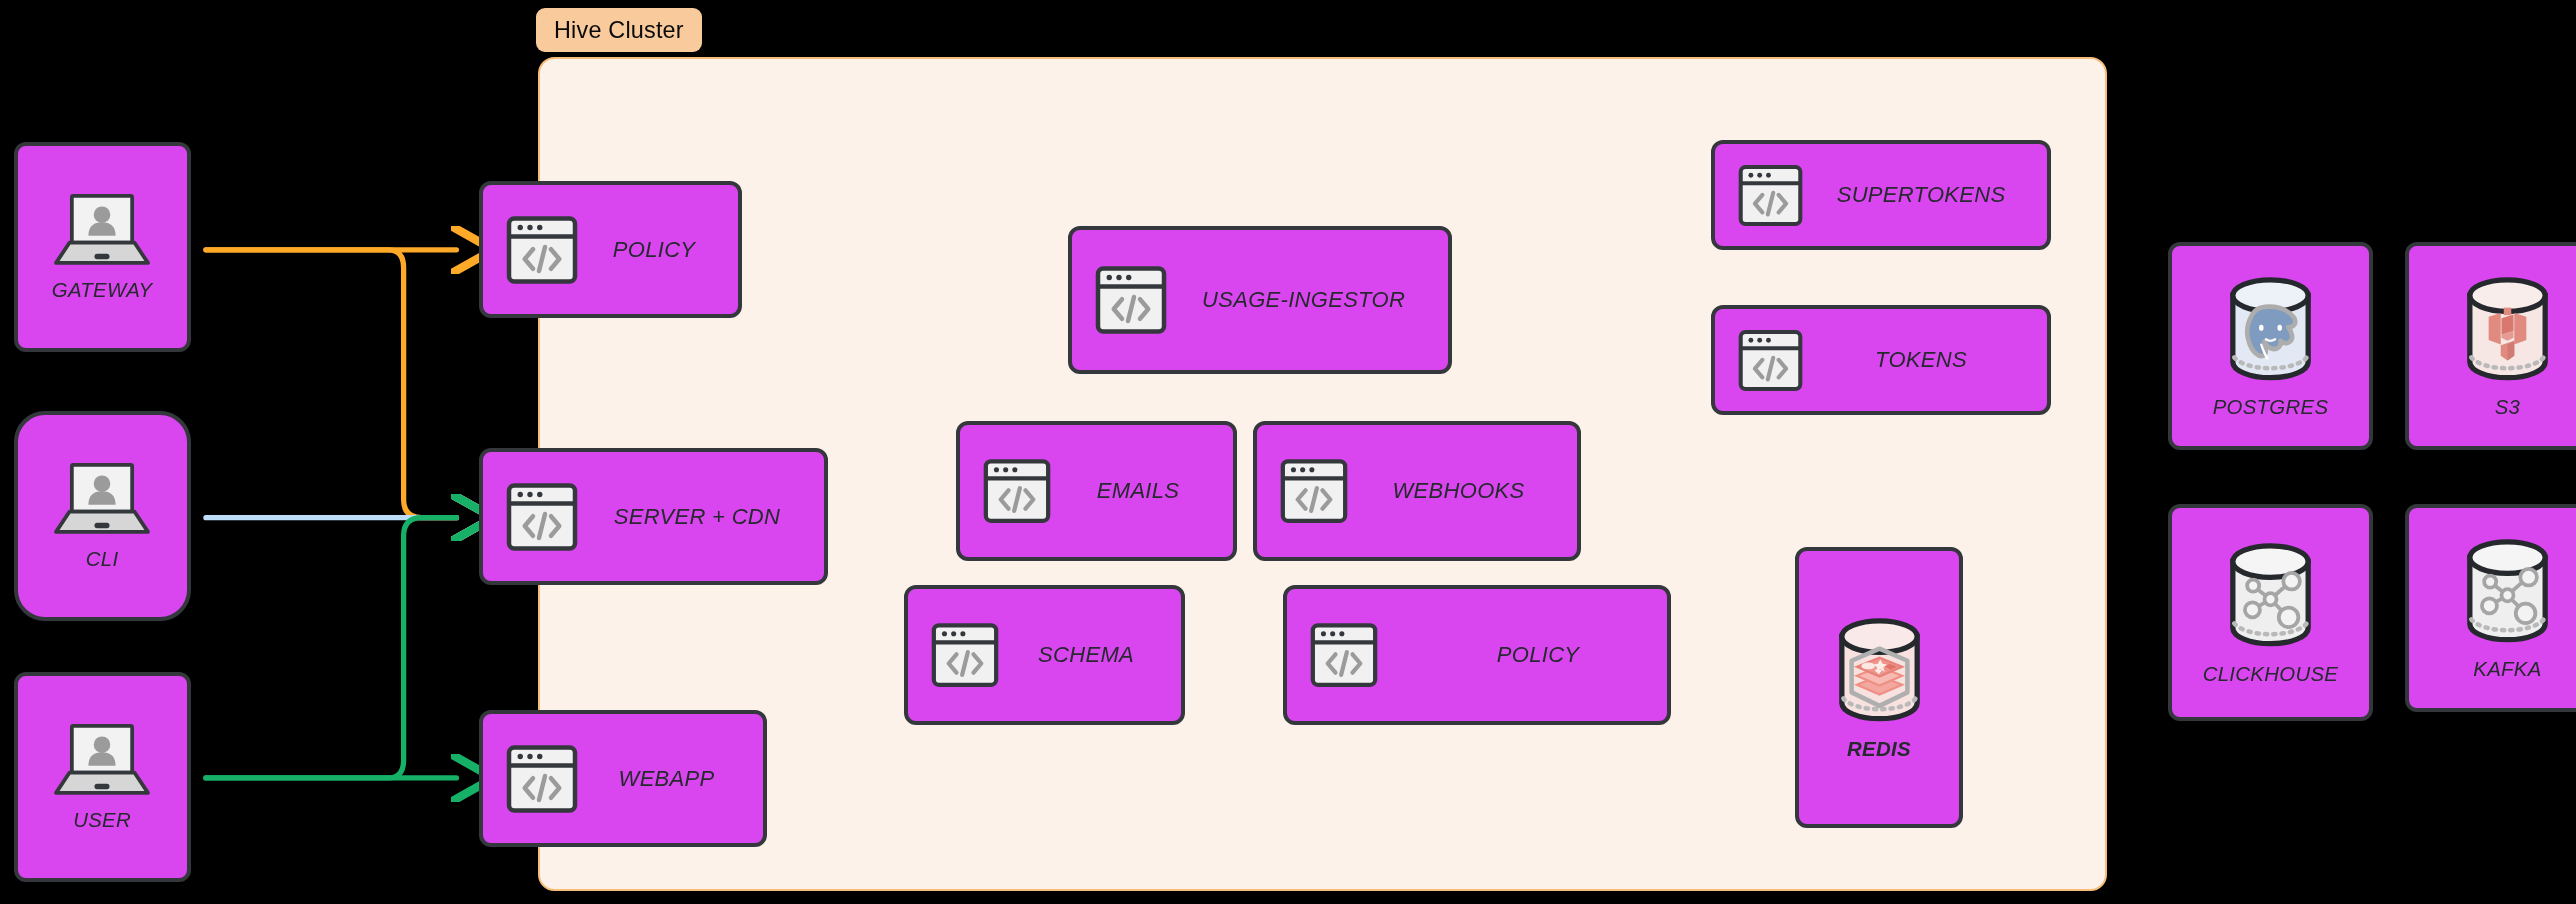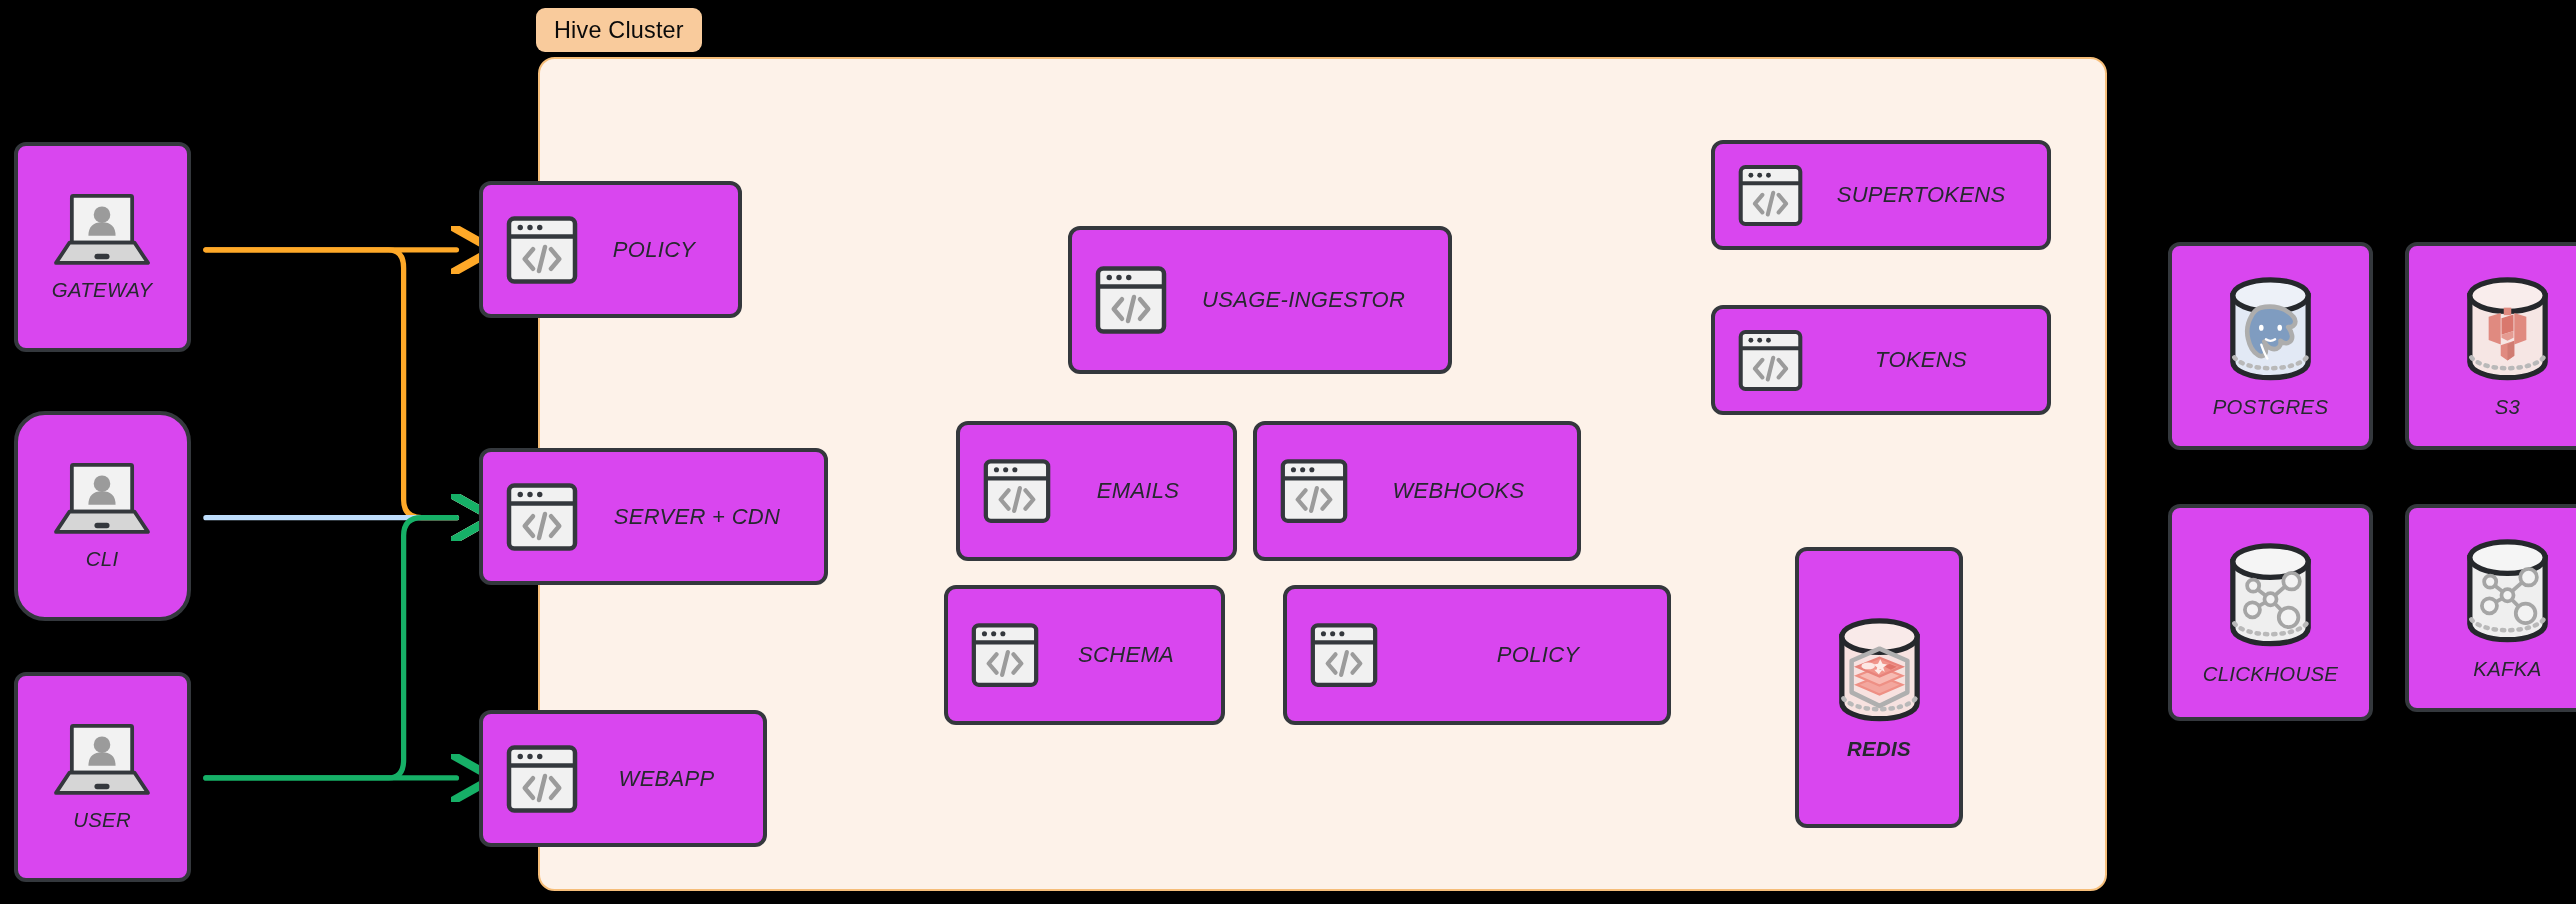--- a/index.html
+++ b/index.html
@@ -252,21 +252,21 @@
         <path d="M4 30 L92 30" stroke="#34383D" stroke-width="6"></path>
         <circle cx="19" cy="18" r="3.6" fill="#34383D"></circle>
         <circle cx="32" cy="18" r="3.6" fill="#34383D"></circle>
         <circle cx="45" cy="18" r="3.6" fill="#34383D"></circle>
         <path d="M36 47 L25 60 L36 73 M60 47 L71 60 L60 73 M52 44 L44 76" fill="none" stroke="#9B9B9B" stroke-width="6" stroke-linecap="round" stroke-linejoin="round"></path>
       </svg>
     </span>
     <span class="node-label">WEBHOOKS</span>
   </div>
 
-  <div class="node svc" style="left:944px; top:585px; width:281px; height:140px;">
+  <div class="node svc" style="left:904px; top:585px; width:281px; height:140px;">
     <span class="icon-wrap">
       <svg class="gfx" width="68" height="68" viewBox="0 0 96 96">
         <rect x="4" y="6" width="88" height="84" rx="7" fill="#F1F1F1" stroke="#34383D" stroke-width="6"></rect>
         <path d="M4 30 L92 30" stroke="#34383D" stroke-width="6"></path>
         <circle cx="19" cy="18" r="3.6" fill="#34383D"></circle>
         <circle cx="32" cy="18" r="3.6" fill="#34383D"></circle>
         <circle cx="45" cy="18" r="3.6" fill="#34383D"></circle>
         <path d="M36 47 L25 60 L36 73 M60 47 L71 60 L60 73 M52 44 L44 76" fill="none" stroke="#9B9B9B" stroke-width="6" stroke-linecap="round" stroke-linejoin="round"></path>
       </svg>
     </span>

